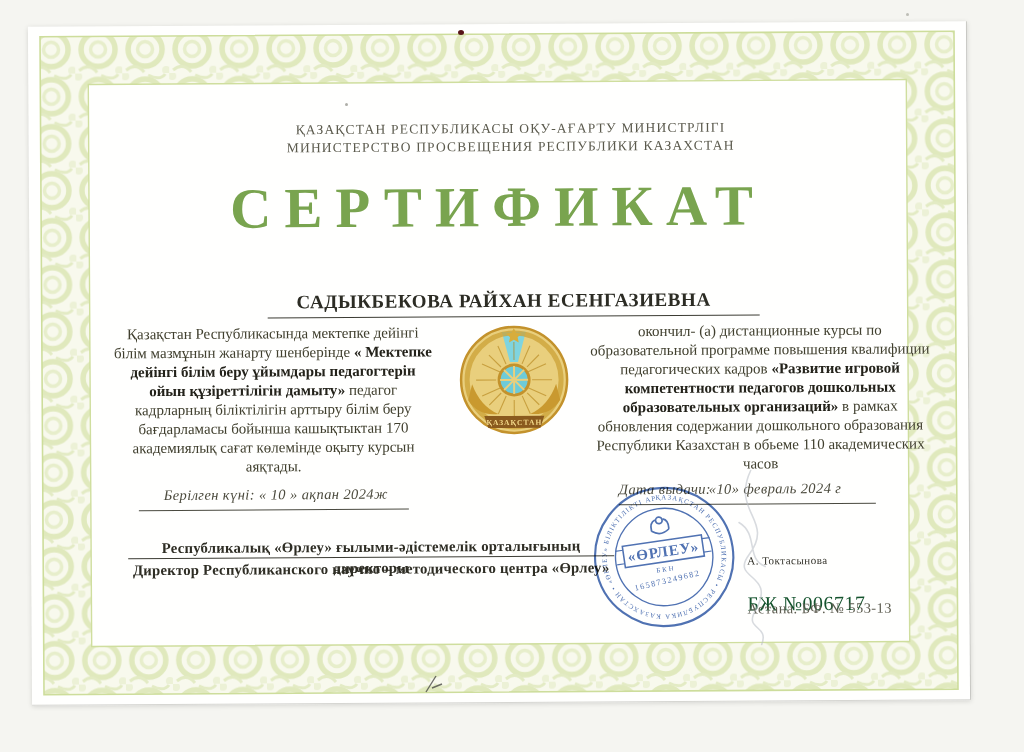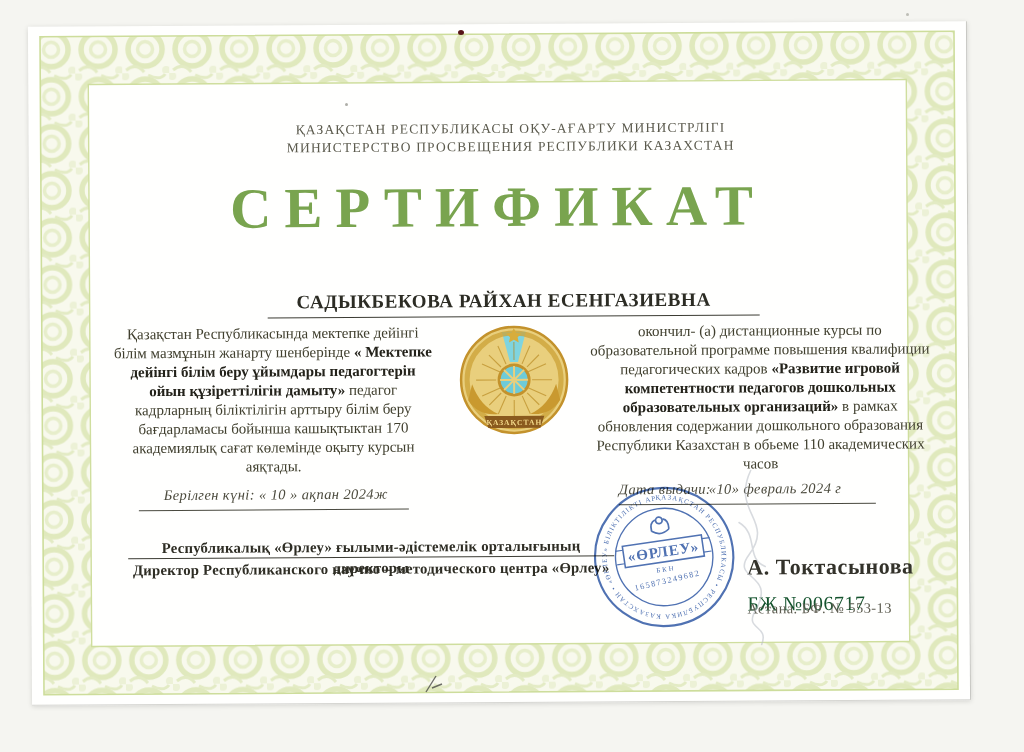--- a/index.html
+++ b/index.html
@@ -36,21 +36,21 @@
   .para{
     font-size:15px;line-height:19px;color:#41402f;text-align:center;
   }
   .para b{color:#23221a;}
   .date-line{
     font-style:italic;font-size:14.5px;color:#4c4b3e;letter-spacing:.4px;
   }
   .sig-label{
     font-weight:bold;font-size:14.8px;color:#2e2d24;letter-spacing:.2px;line-height:21px;
   }
-  .signer{font-weight:bold;font-size:22px;color:#33322a;letter-spacing:.5px;}
+  .signer{font-weight:normal;font-size:11px;color:#33322a;letter-spacing:.5px;}
   .blank-no{font-size:20px;color:#14532d;letter-spacing:.5px;margin-top:14px;}
   .branch{font-size:14.5px;color:#5d5c50;letter-spacing:.4px;}
   .stamp-wrap{mix-blend-mode:multiply;opacity:.92;}
   .sig-squiggle{opacity:.55;}
   .artifact-red-dot{position:absolute;left:458px;top:30px;width:6px;height:5px;background:#571418;border-radius:50%;}
   .artifact-speck1{position:absolute;left:345px;top:103px;width:3px;height:3px;background:#8b8b83;border-radius:50%;opacity:.7;}
   .artifact-speck2{position:absolute;left:906px;top:13px;width:3px;height:3px;background:#9a9a90;border-radius:50%;opacity:.6;}
 </style>
 </head>
 <body>

